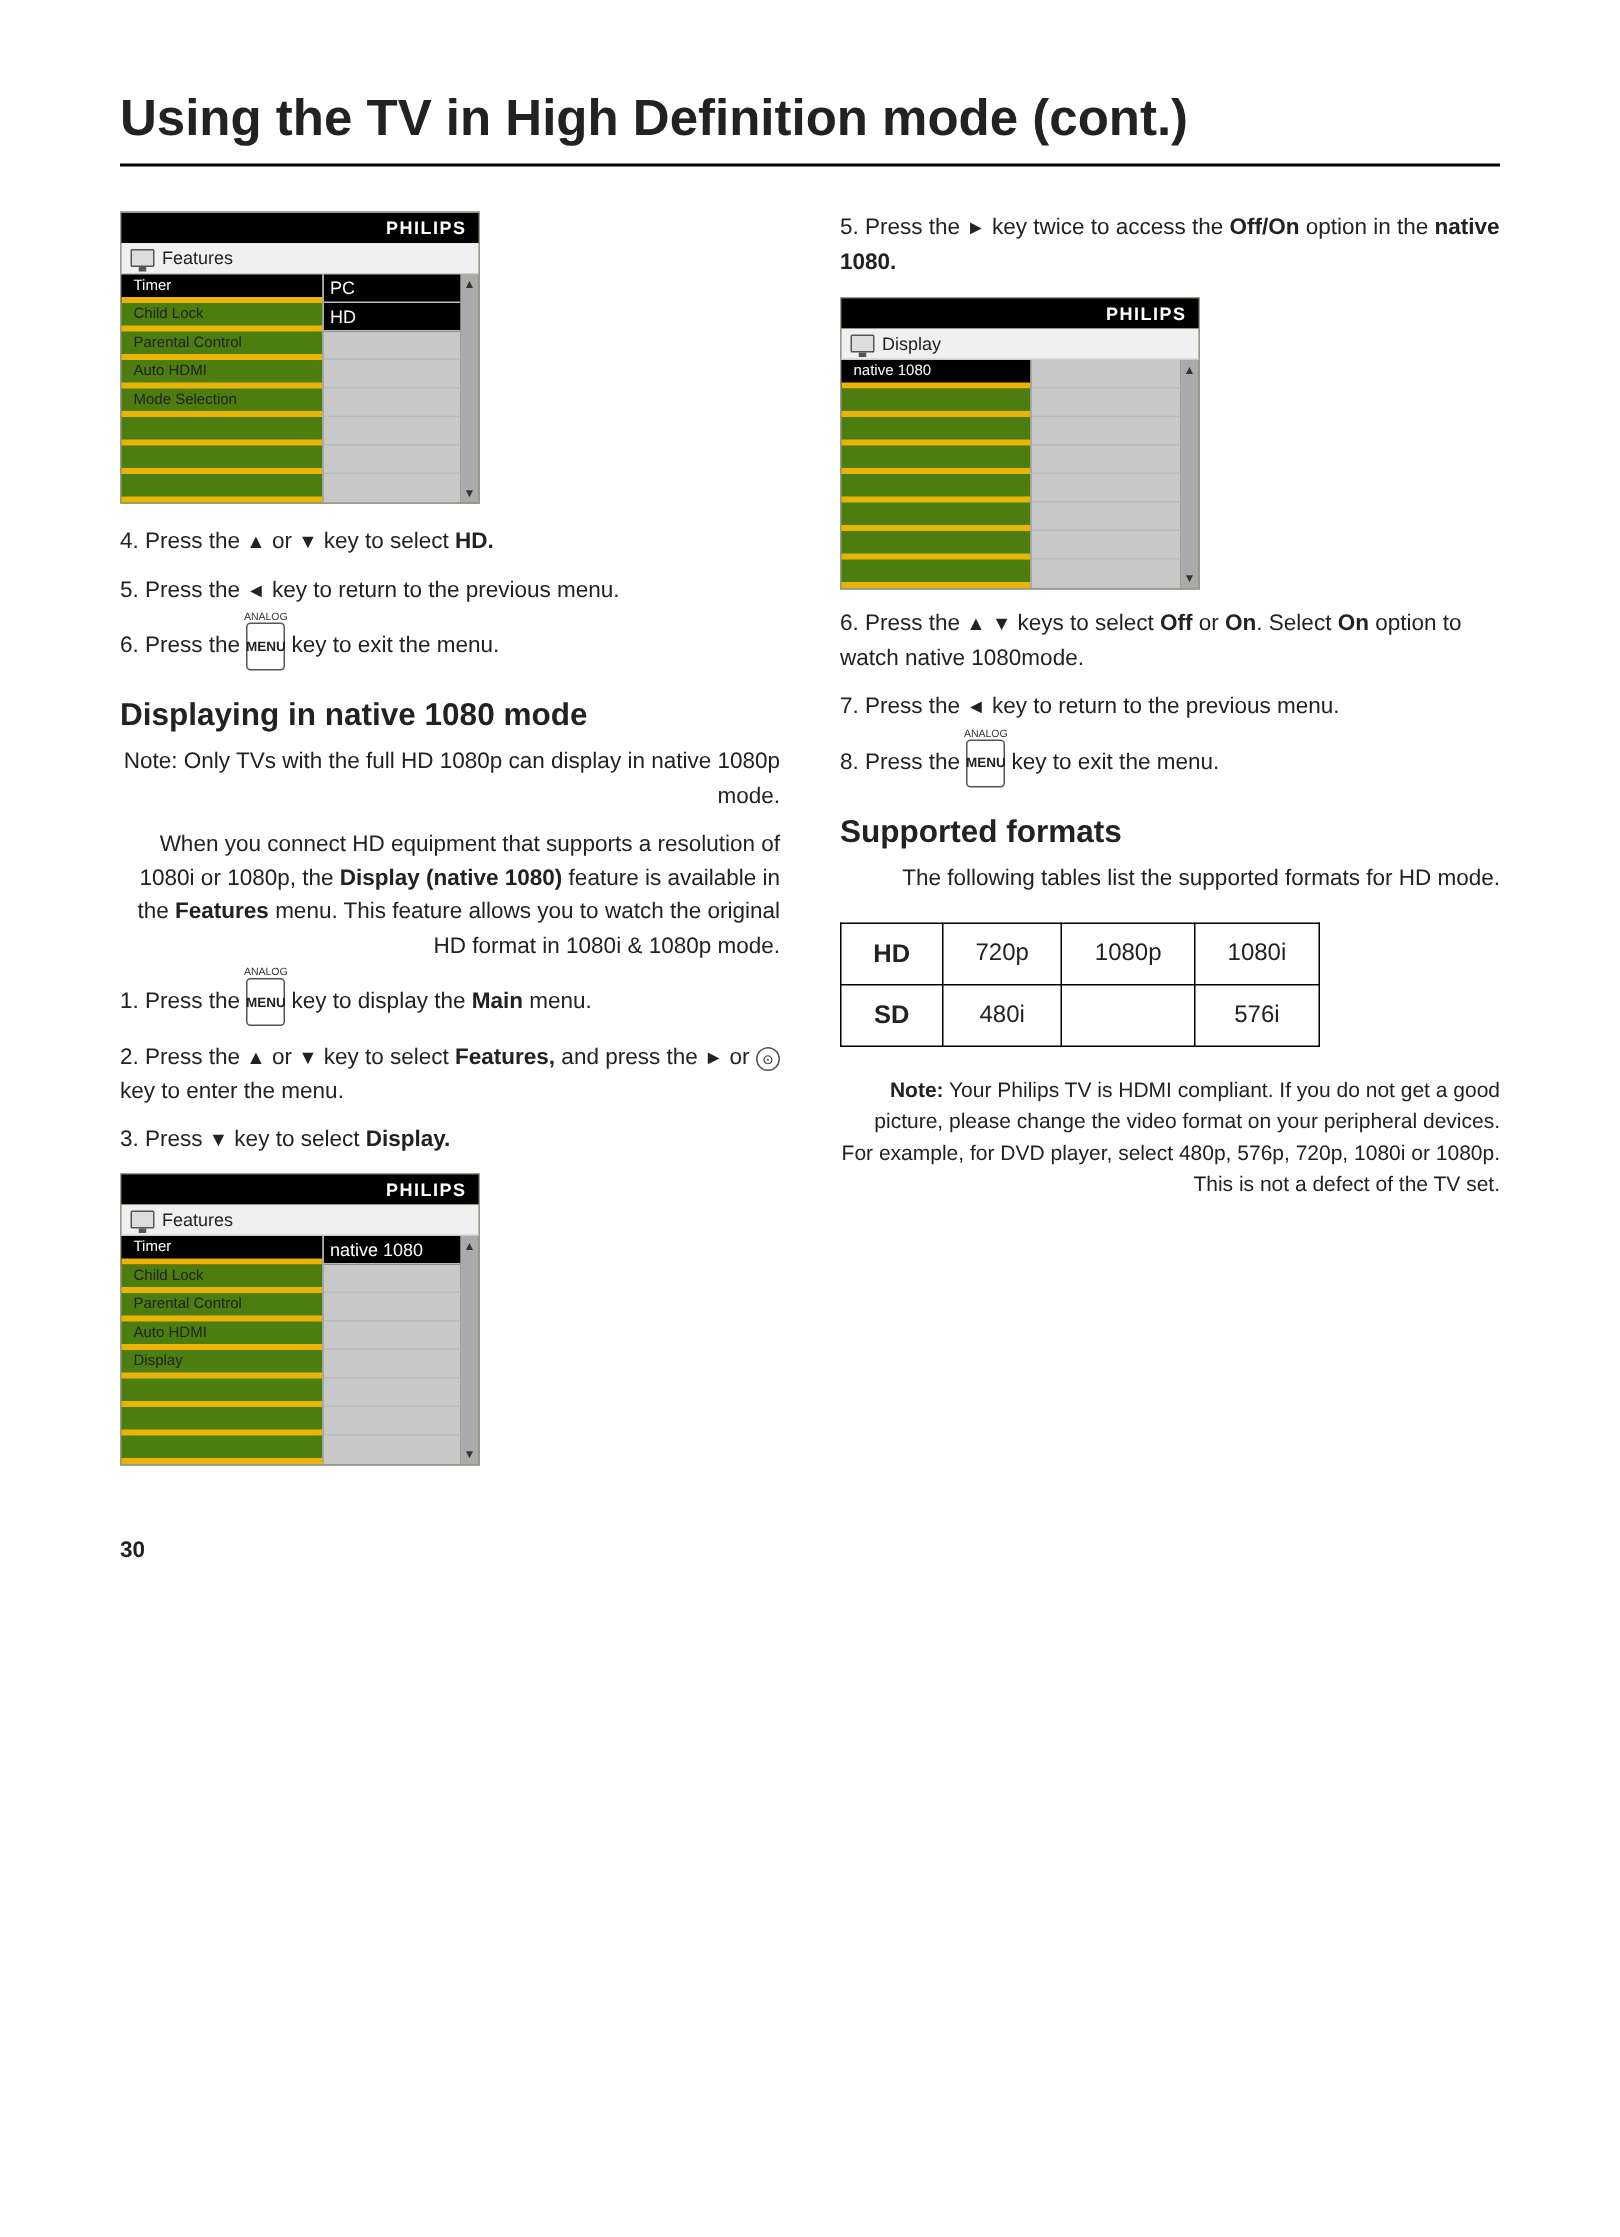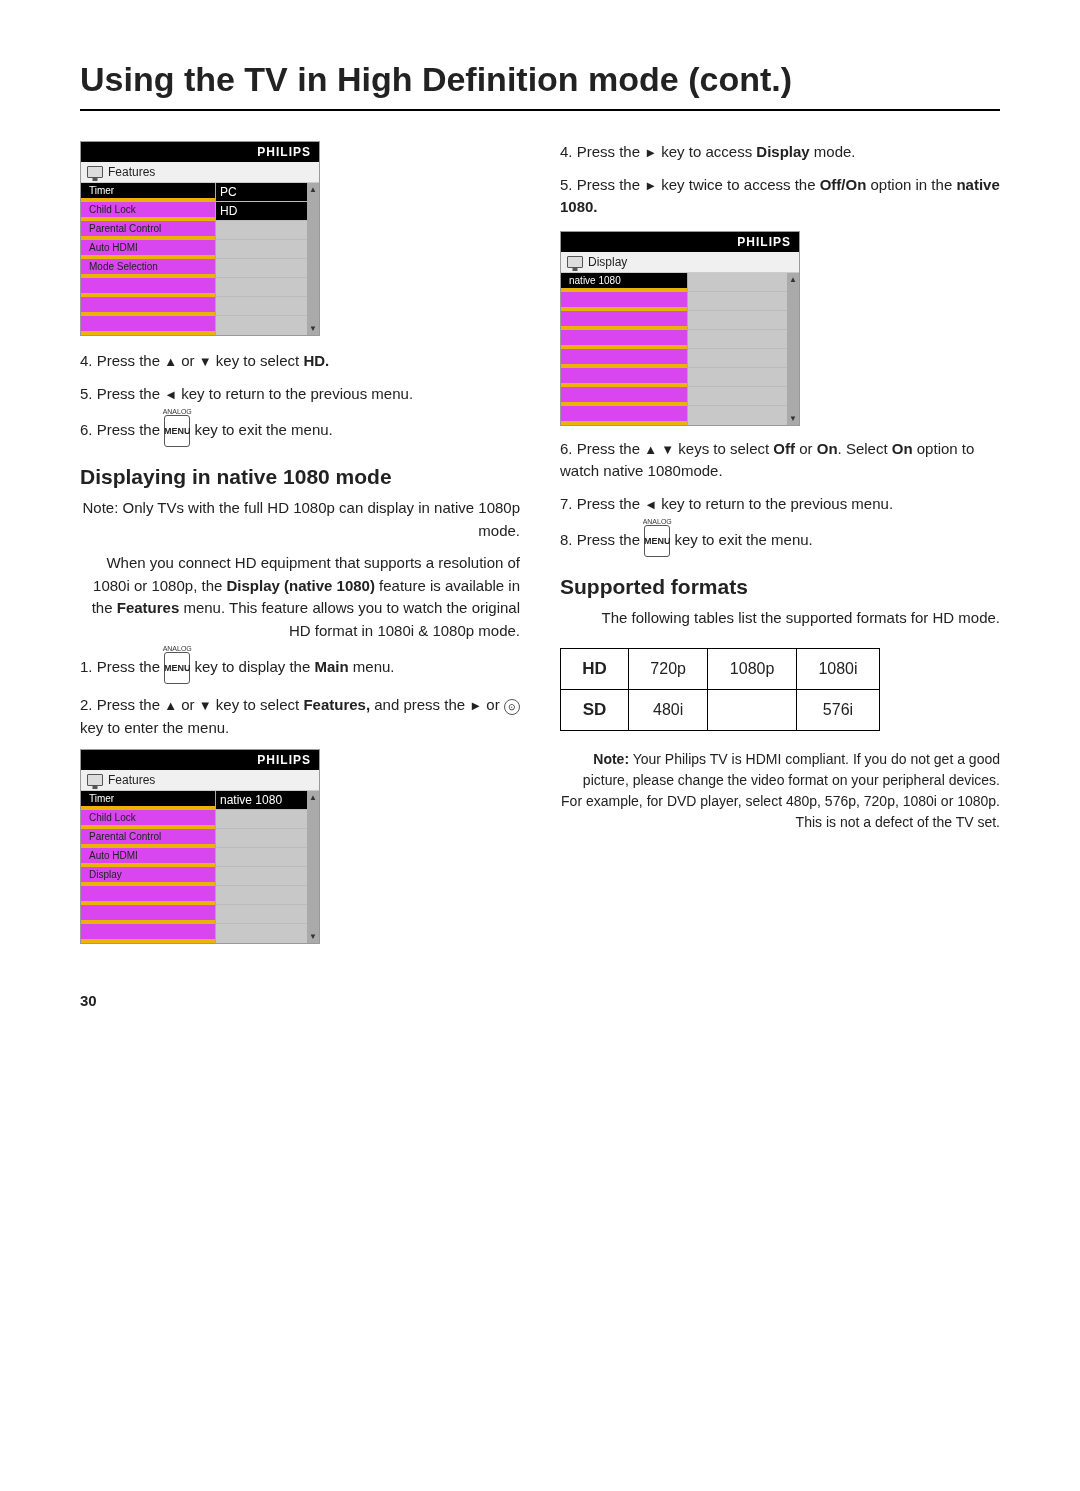--- a/index.html
+++ b/index.html
@@ -30,21 +30,21 @@
     .col-right {
       flex: 1;
       min-width: 0;
     }
 
     
     .philips-box {
       border: 1.5px solid #999;
       width: 240px;
       margin-bottom: 18px;
-      background: #d946ef;
+      background: #4d7c0f;
       font-size: 13px;
     }
     .philips-header {
       background: #000;
       color: #fff;
       text-align: right;
       padding: 3px 8px;
       font-weight: bold;
       font-size: 12px;
       letter-spacing: 1px;
@@ -292,20 +292,24 @@
         <span class="menu-icon-label">ANALOG</span>
         MENU
       </span>
       key to display the <strong>Main</strong> menu.
     </div>
     <div class="step">
       <span class="step-num">2.</span>
       Press the <span class="inline-arrow">▲</span> or <span class="inline-arrow">▼</span> key to select
       <strong>Features,</strong> and press the <span class="inline-arrow">►</span> or <span style="display:inline-block;border:1.5px solid #555;border-radius:50%;width:16px;height:16px;text-align:center;line-height:15px;font-size:9px;">⊙</span> key to enter the menu.
     </div>
+    <div class="step">
+      <span class="step-num">3.</span>
+      Press <span class="inline-arrow">▼</span> key to select <strong>Display.</strong>
+    </div>
 
     <div class="philips-box" style="margin-top:10px;">
       <div class="philips-header">PHILIPS</div>
       <div class="philips-title-row">
         <span class="philips-monitor-icon"></span>
         <span>Features</span>
       </div>
       <div class="philips-menu-wrapper">
         <div class="philips-menu-content">
           <div class="philips-menu-body">
@@ -334,24 +338,20 @@
             </div>
           </div>
         </div>
       </div>
     </div>
 
   </div>
 
   <div class="col-right">
 
-    <div class="step">
-      <span class="step-num">4.</span>
-      Press the <span class="inline-arrow">►</span> key to access <strong>Display</strong> mode.
-    </div>
     <div class="step">
       <span class="step-num">5.</span>
       Press the <span class="inline-arrow">►</span> key twice to access the <strong>Off/On</strong> option in the <strong>native 1080.</strong>
     </div>
 
     <div class="philips-box" style="margin: 12px 0 12px 0;">
       <div class="philips-header">PHILIPS</div>
       <div class="philips-title-row">
         <span class="philips-monitor-icon"></span>
         <span>Display</span>

